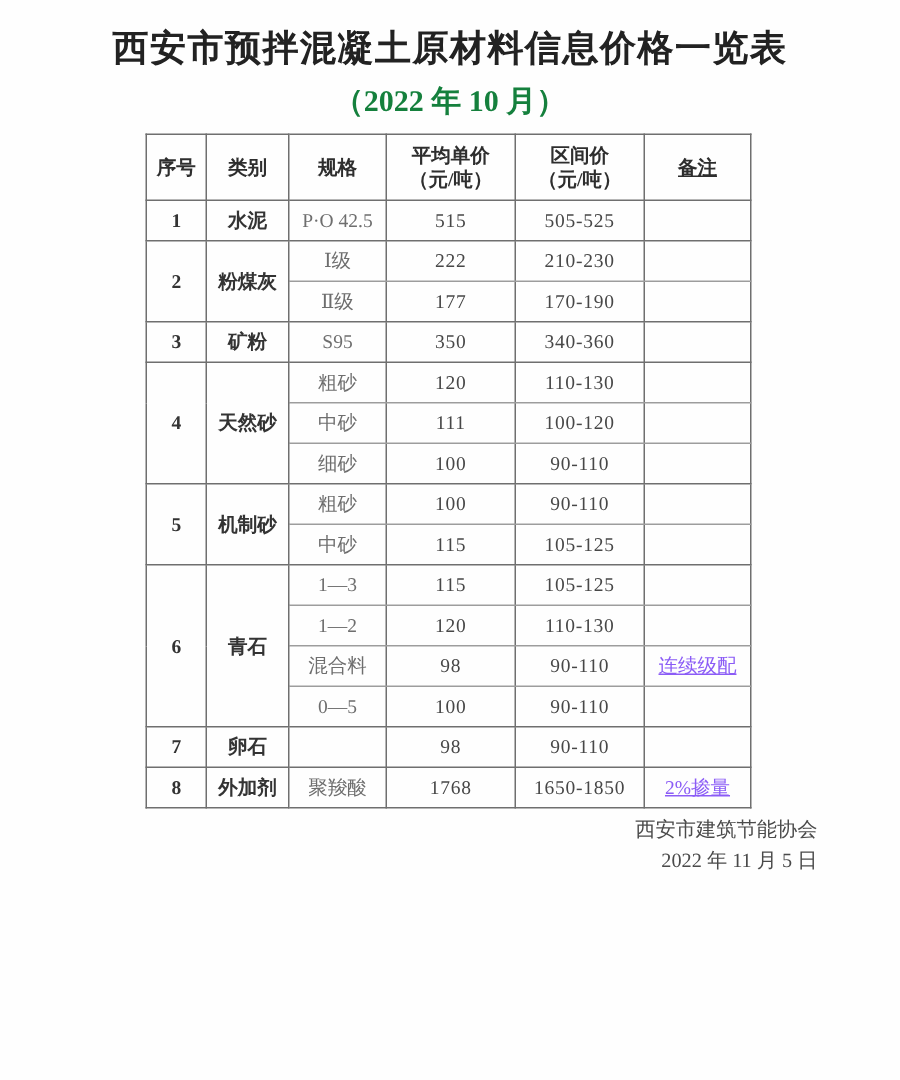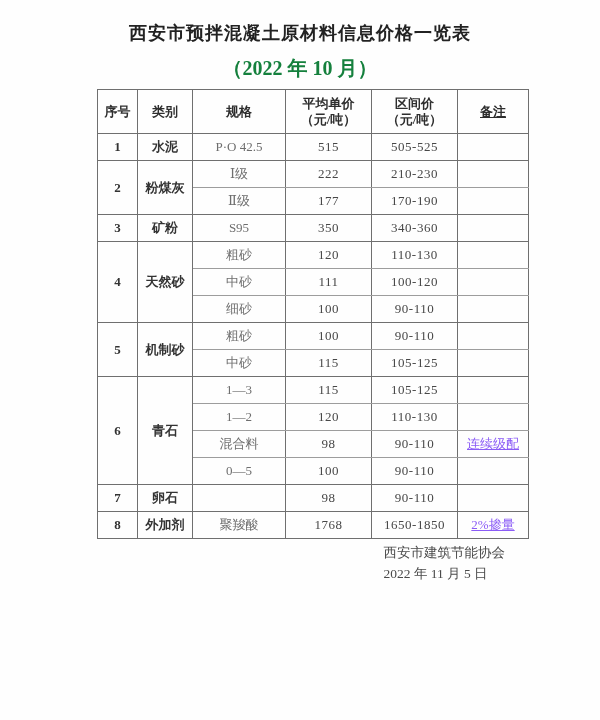--- a/index.html
+++ b/index.html
@@ -6,21 +6,21 @@
   html, body { width: 600px; height: 720px; }
   body {
     background: #fefefe;
     font-family: "Liberation Serif", "DejaVu Serif", serif;
     color: #2f2f2f;
     overflow: hidden;
   }
   .title {
     margin-top: 18px;
     text-align: center;
-    font-size: 18px;
+    font-size: 24px;
     line-height: 30px;
     font-weight: bold;
     color: #222;
     letter-spacing: 1px;
   }
   .subtitle {
     margin-top: 6px;
     text-align: center;
     font-size: 20px;
     line-height: 28px;
@@ -42,21 +42,21 @@
   }
   .price-table thead th {
     height: 44px;
     font-weight: bold;
     color: #2e2e2e;
     line-height: 16px;
   }
   .price-table td { height: 27px; }
   .col-index   { width: 40px; }
   .col-category{ width: 55px; }
-  .col-spec    { width: 93px; }
+  .col-spec    { width: 65px; }
   .col-avg     { width: 86px; }
   .col-range   { width: 86px; }
   .col-remark  { width: 71px; text-decoration: underline; }
   td.bold { font-weight: bold; color: #333; }
   td.spec { color: #6e6e6e; }
   td.num  { color: #474747; letter-spacing: 0.5px; }
   td.rmk  { color: #8b5cf6; }
   td.pre-sub { border-bottom-color: #9d9d9d; }
   td.sub     { border-top-color: #9d9d9d; }
   .notes {
@@ -64,23 +64,23 @@
     font-size: 13.5px;
     color: #3a3a3a;
     line-height: 21.5px;
     width: 440px;
   }
   .note-line { white-space: nowrap; }
   .indent-num  { padding-left: 28px; }
   .indent-cont { padding-left: 44px; }
   .note-label { }
   .footer {
-    margin: 3px 95px 0 auto;
+    margin: 3px 55px 0 auto;
     width: fit-content;
-    text-align: left;
+    text-align: right;
     font-size: 13.5px;
     line-height: 21px;
     color: #4a4a4a;
   }
 </style>
 </head>
 <body>
 
 <div class="page">
 

